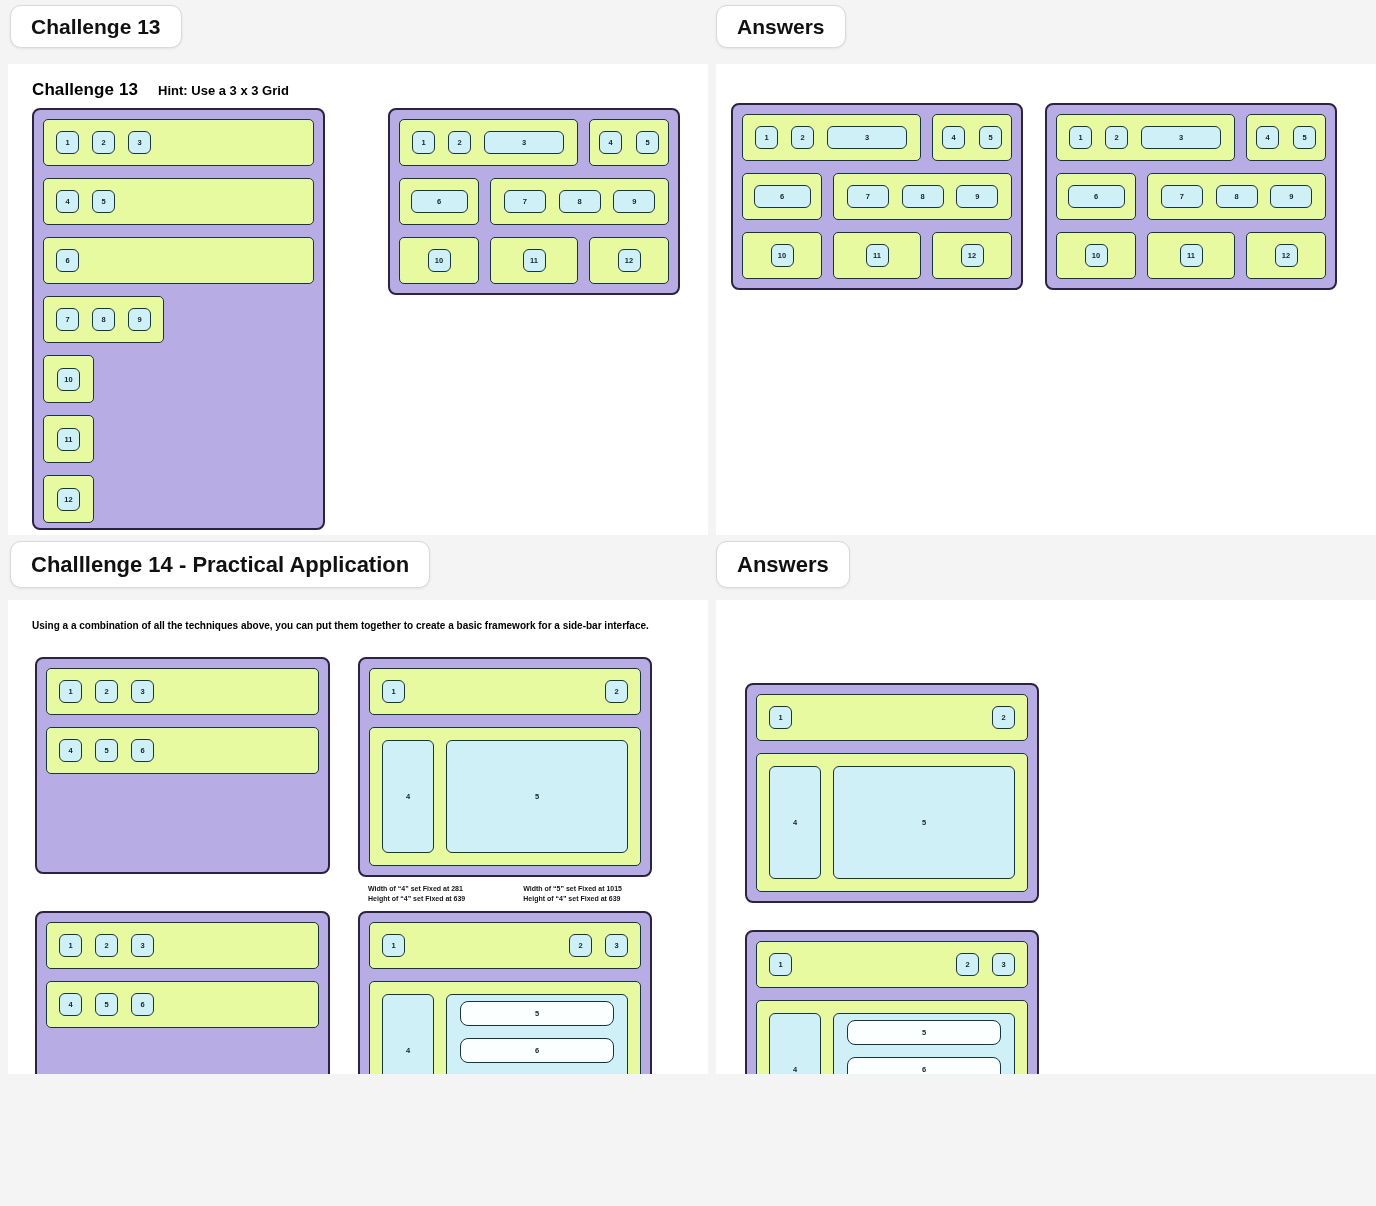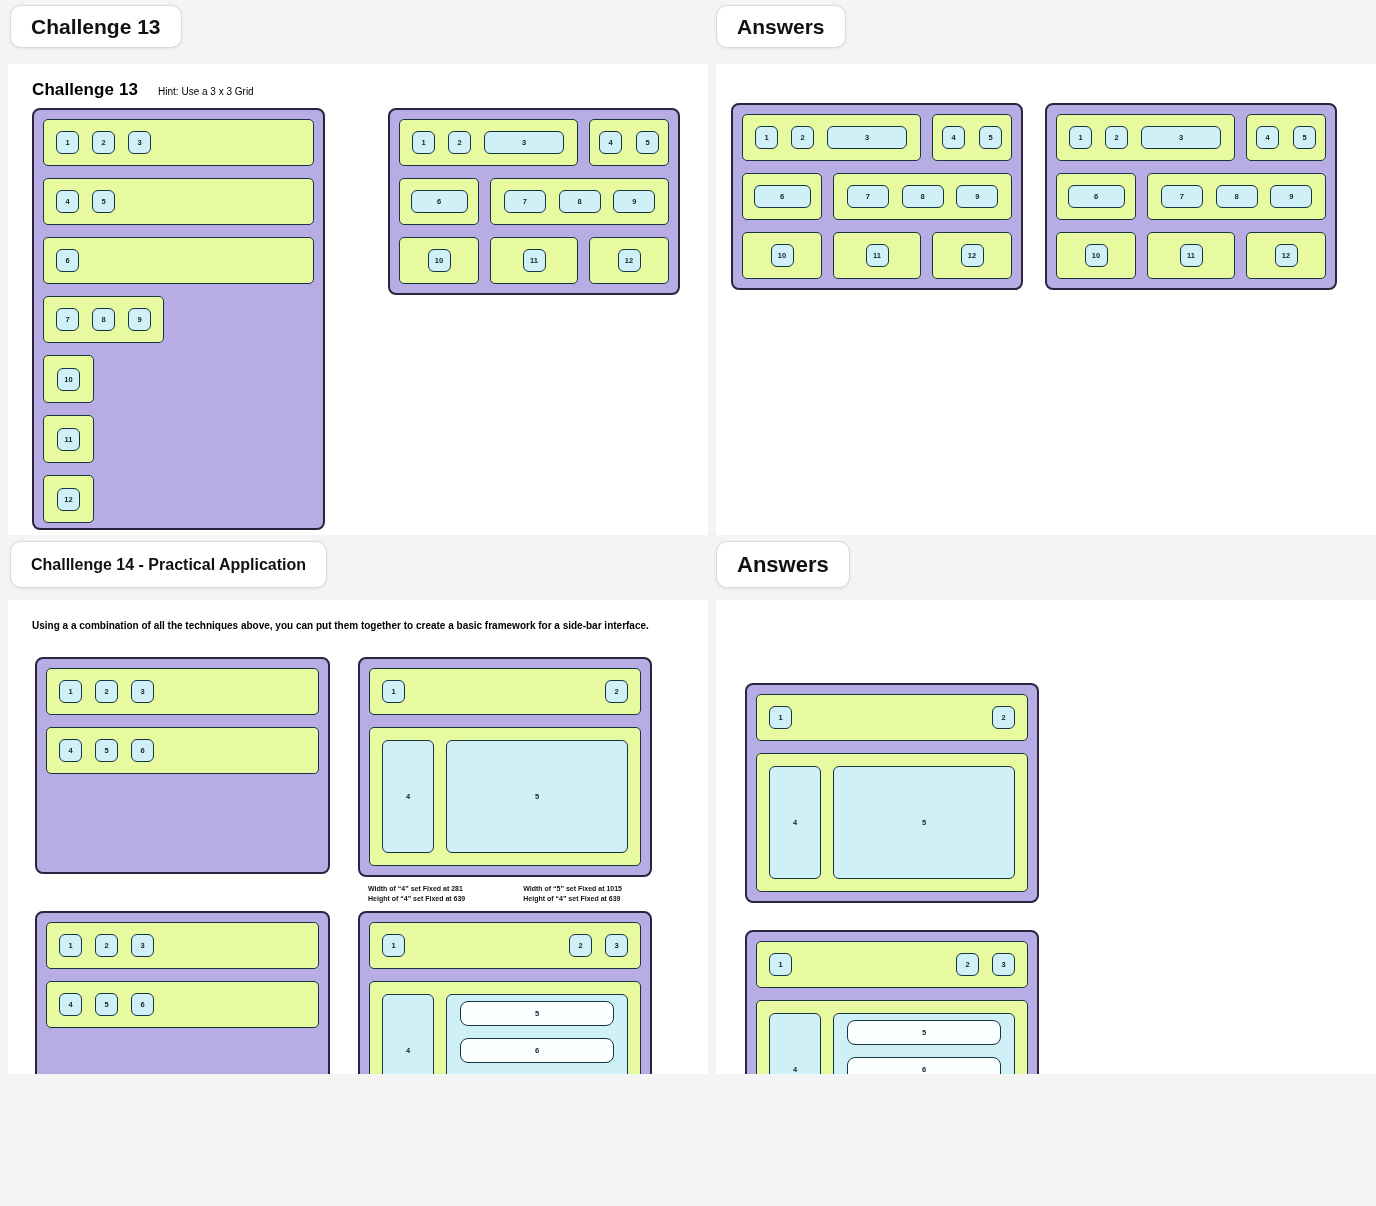--- a/index.html
+++ b/index.html
@@ -20,32 +20,32 @@
   }
   
   .tab{
     position:absolute;background:#fff;border:1.5px solid var(--tabborder);
     border-radius:11px;display:flex;align-items:center;padding:0 20px;
     font-weight:700;color:#111;box-shadow:0 1px 3px rgba(0,0,0,.07);
     white-space:nowrap;
   }
   .tab-c13{left:10px;top:5px;height:43px;font-size:21px;}
   .tab-ans1{left:716px;top:5px;height:43px;font-size:21px;}
-  .tab-c14{left:10px;top:541px;height:47px;font-size:16px;}
+  .tab-c14{left:10px;top:541px;height:47px;font-size:22px;}
   .tab-ans2{left:716px;top:541px;height:47px;font-size:22px;}
   
   .panel{position:absolute;background:var(--panel);}
   .panel-c13{left:8px;top:64px;width:700px;height:471px;}
   .panel-ans1{left:716px;top:64px;width:660px;height:471px;}
   .panel-c14{left:8px;top:600px;width:700px;height:598px;}
   .panel-ans2{left:716px;top:600px;width:660px;height:598px;}
   
   .c13-head{display:flex;align-items:baseline;gap:20px;padding:16px 0 0 24px;}
   .c13-title{font-size:17px;font-weight:700;letter-spacing:.1px;}
-  .c13-hint{font-size:10px;font-weight:400;}
+  .c13-hint{font-size:13px;font-weight:700;}
   .c14-desc{padding:18px 24px 0 24px;font-size:10px;font-weight:700;line-height:1.55;max-width:690px;}
   
   .frame{background:var(--purple);border:2px solid #2a2440;border-radius:8px;}
   .bar{
     background:var(--green);border:1.6px solid var(--ink);border-radius:5px;
     height:47px;display:flex;align-items:center;padding:0 12px;gap:13px;flex:none;
   }
   .bx{
     width:23px;height:23px;background:var(--cyan);border:1.6px solid var(--ink);
     border-radius:6px;display:flex;align-items:center;justify-content:center;

